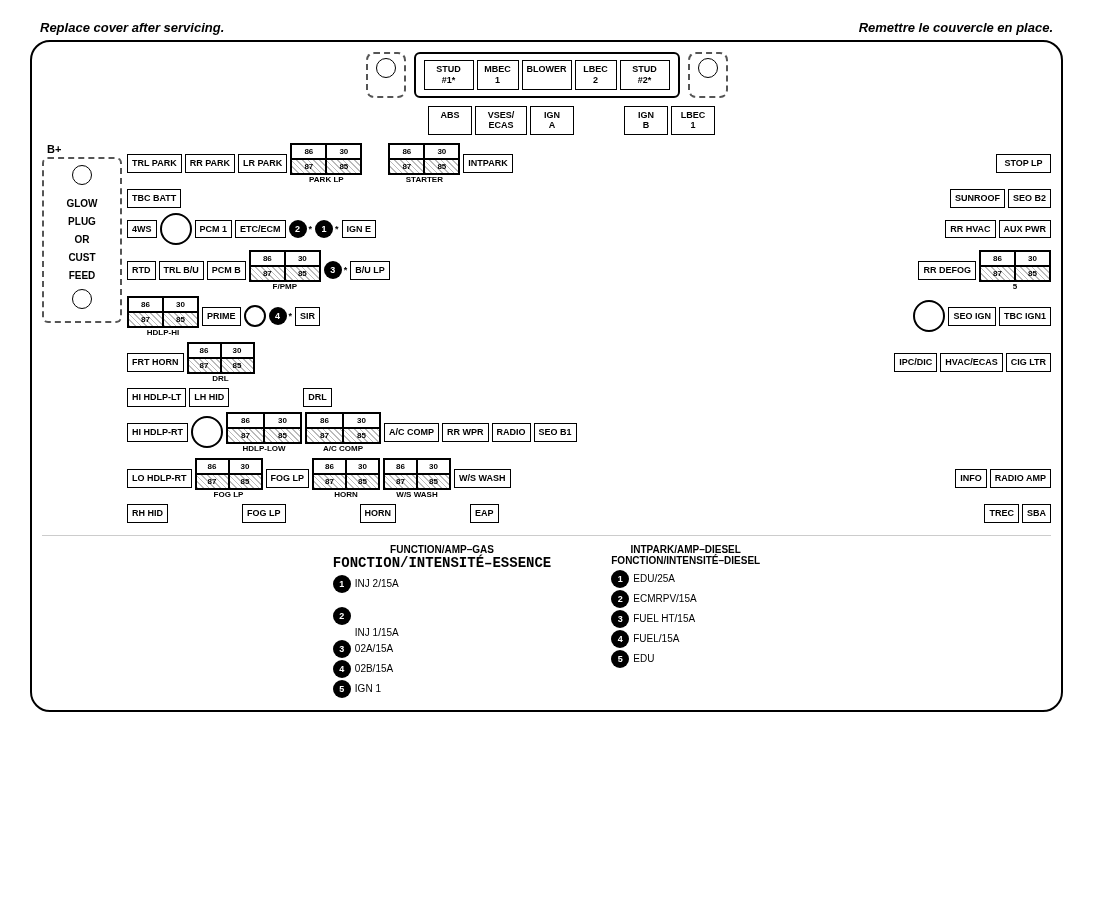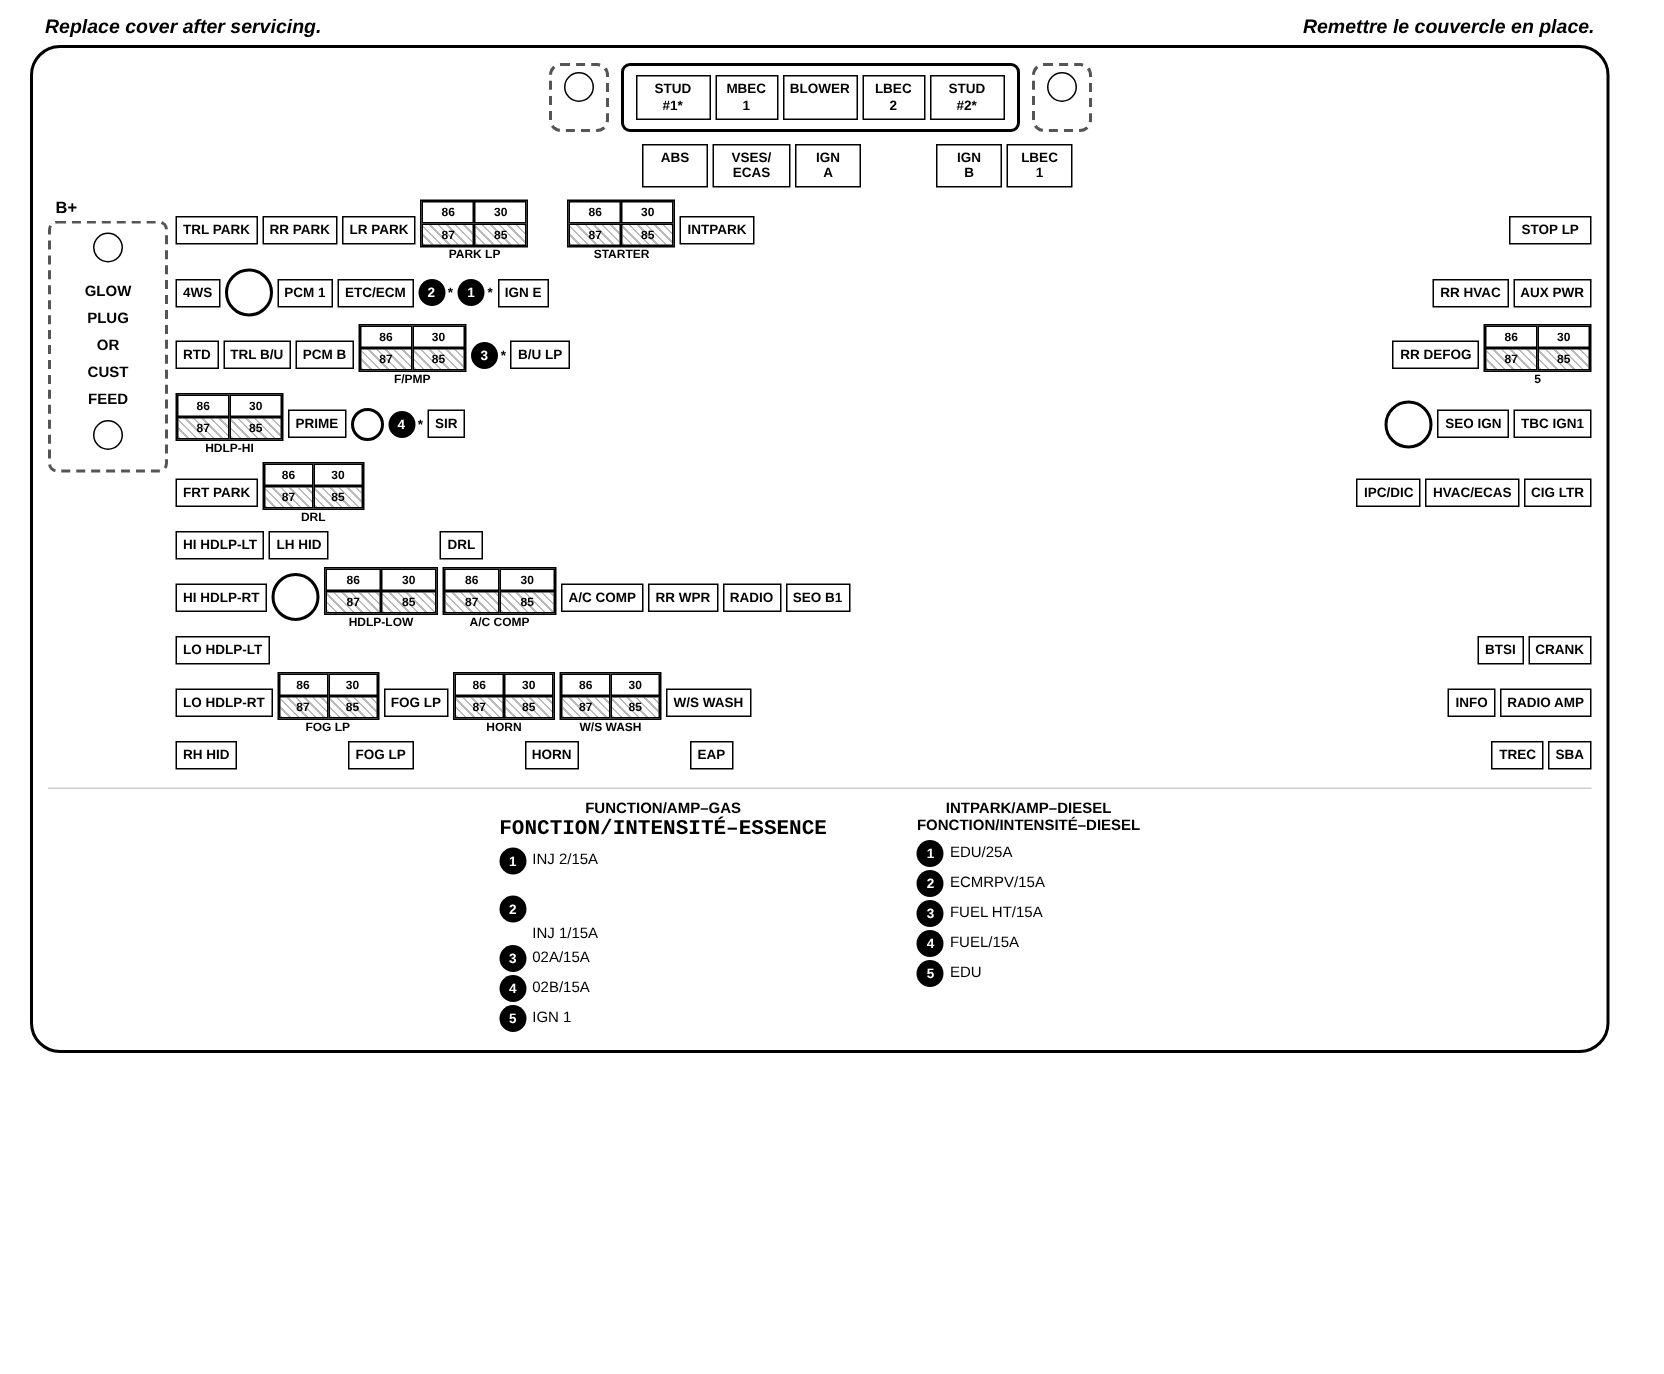--- a/index.html
+++ b/index.html
@@ -7,21 +7,21 @@
       background: #fff;
       font-family: Arial, Helvetica, sans-serif;
       font-size: 11px;
       width: 1109px;
       min-height: 916px;
     }
     .page {
       width: 1093px;
       min-height: 916px;
       background: #fff;
-      padding: 10px;
+      padding: 20px;
       position: relative;
     }
     .top-labels {
       display: flex;
       justify-content: space-between;
       padding: 0 20px 5px 20px;
     }
     .top-label {
       font-size: 13px;
       font-weight: bold;
@@ -175,20 +175,26 @@
               <div class="rc h">85</div>
             </div>
             <div class="relay-name">STARTER</div>
           </div>
 
           <div class="box">INTPARK</div>
           <div style="flex:1;"></div>
           <div class="box" style="min-width:55px;">STOP LP</div>
         </div>
 
+        <div class="row">
+          <div class="box">TBC BATT</div>
+          <div style="flex:1;"></div>
+          <div class="box">SUNROOF</div>
+          <div class="box">SEO B2</div>
+        </div>
 
         <div class="row">
           <div class="box">4WS</div>
           <div class="circ"></div>
           <div class="box">PCM 1</div>
           <div class="box">ETC/ECM</div>
           <div style="display:flex; align-items:center; gap:2px;">
             <div class="num-circle">2</div>
             <span style="font-size:9px; font-weight:bold;">*</span>
           </div>
@@ -259,21 +265,21 @@
           </div>
 
           <div class="box">SIR</div>
           <div style="flex:1;"></div>
           <div class="circ"></div>
           <div class="box">SEO IGN</div>
           <div class="box">TBC IGN1</div>
         </div>
 
         <div class="row">
-          <div class="box">FRT PARK</div>
+          <div class="box">FRT HORN</div>
 
           <div class="relay-wrapper">
             <div class="relay-4cell" style="width:68px;">
               <div class="rc">86</div>
               <div class="rc">30</div>
               <div class="rc h">87</div>
               <div class="rc h">85</div>
             </div>
             <div class="relay-name">DRL</div>
           </div>
@@ -313,26 +319,20 @@
             </div>
             <div class="relay-name">A/C COMP</div>
           </div>
 
           <div class="box">A/C COMP</div>
           <div class="box">RR WPR</div>
           <div class="box">RADIO</div>
           <div class="box">SEO B1</div>
         </div>
 
-        <div class="row">
-          <div class="box">LO HDLP-LT</div>
-          <div style="flex:1;"></div>
-          <div class="box">BTSI</div>
-          <div class="box">CRANK</div>
-        </div>
 
         <div class="row">
           <div class="box">LO HDLP-RT</div>
 
           <div class="relay-wrapper">
             <div class="relay-4cell" style="width:68px;">
               <div class="rc">86</div>
               <div class="rc">30</div>
               <div class="rc h">87</div>
               <div class="rc h">85</div>

